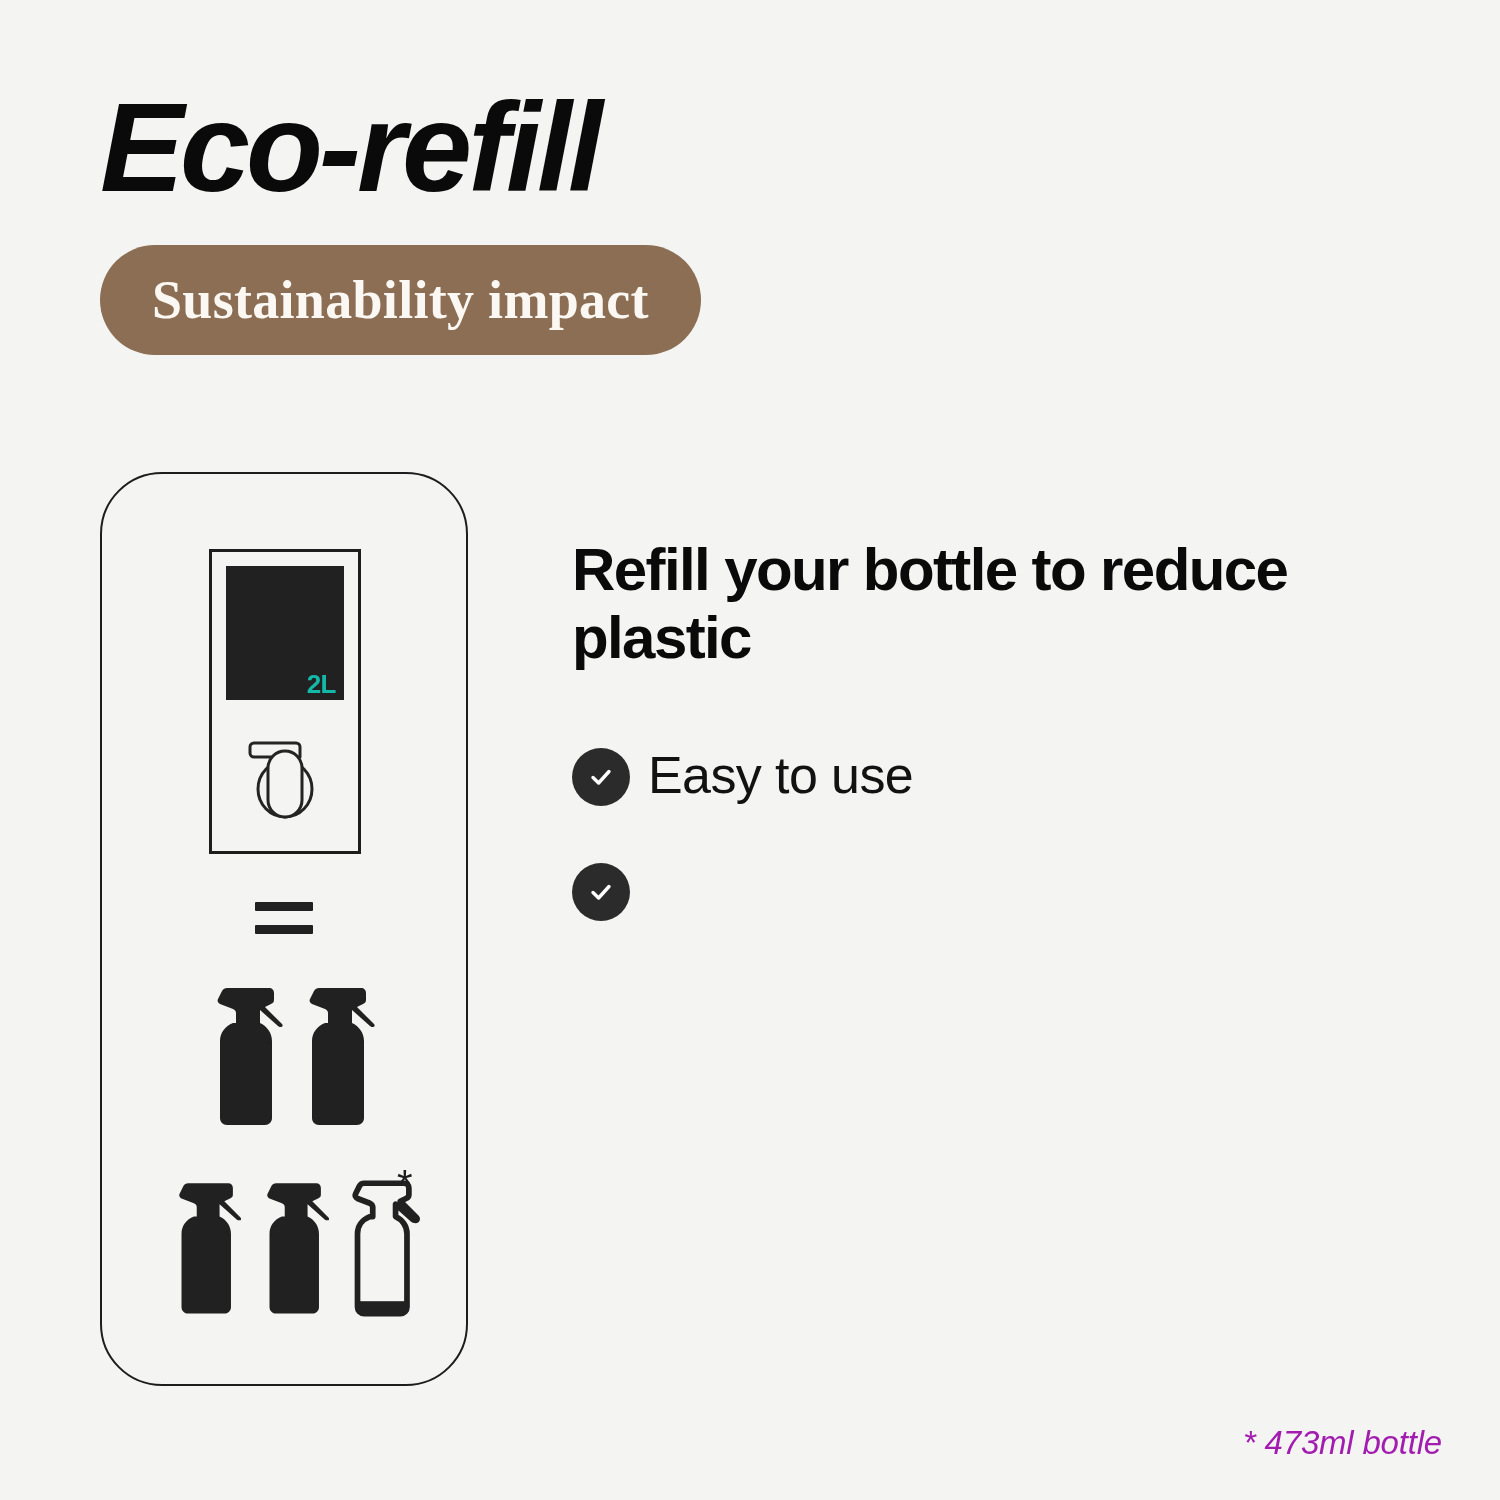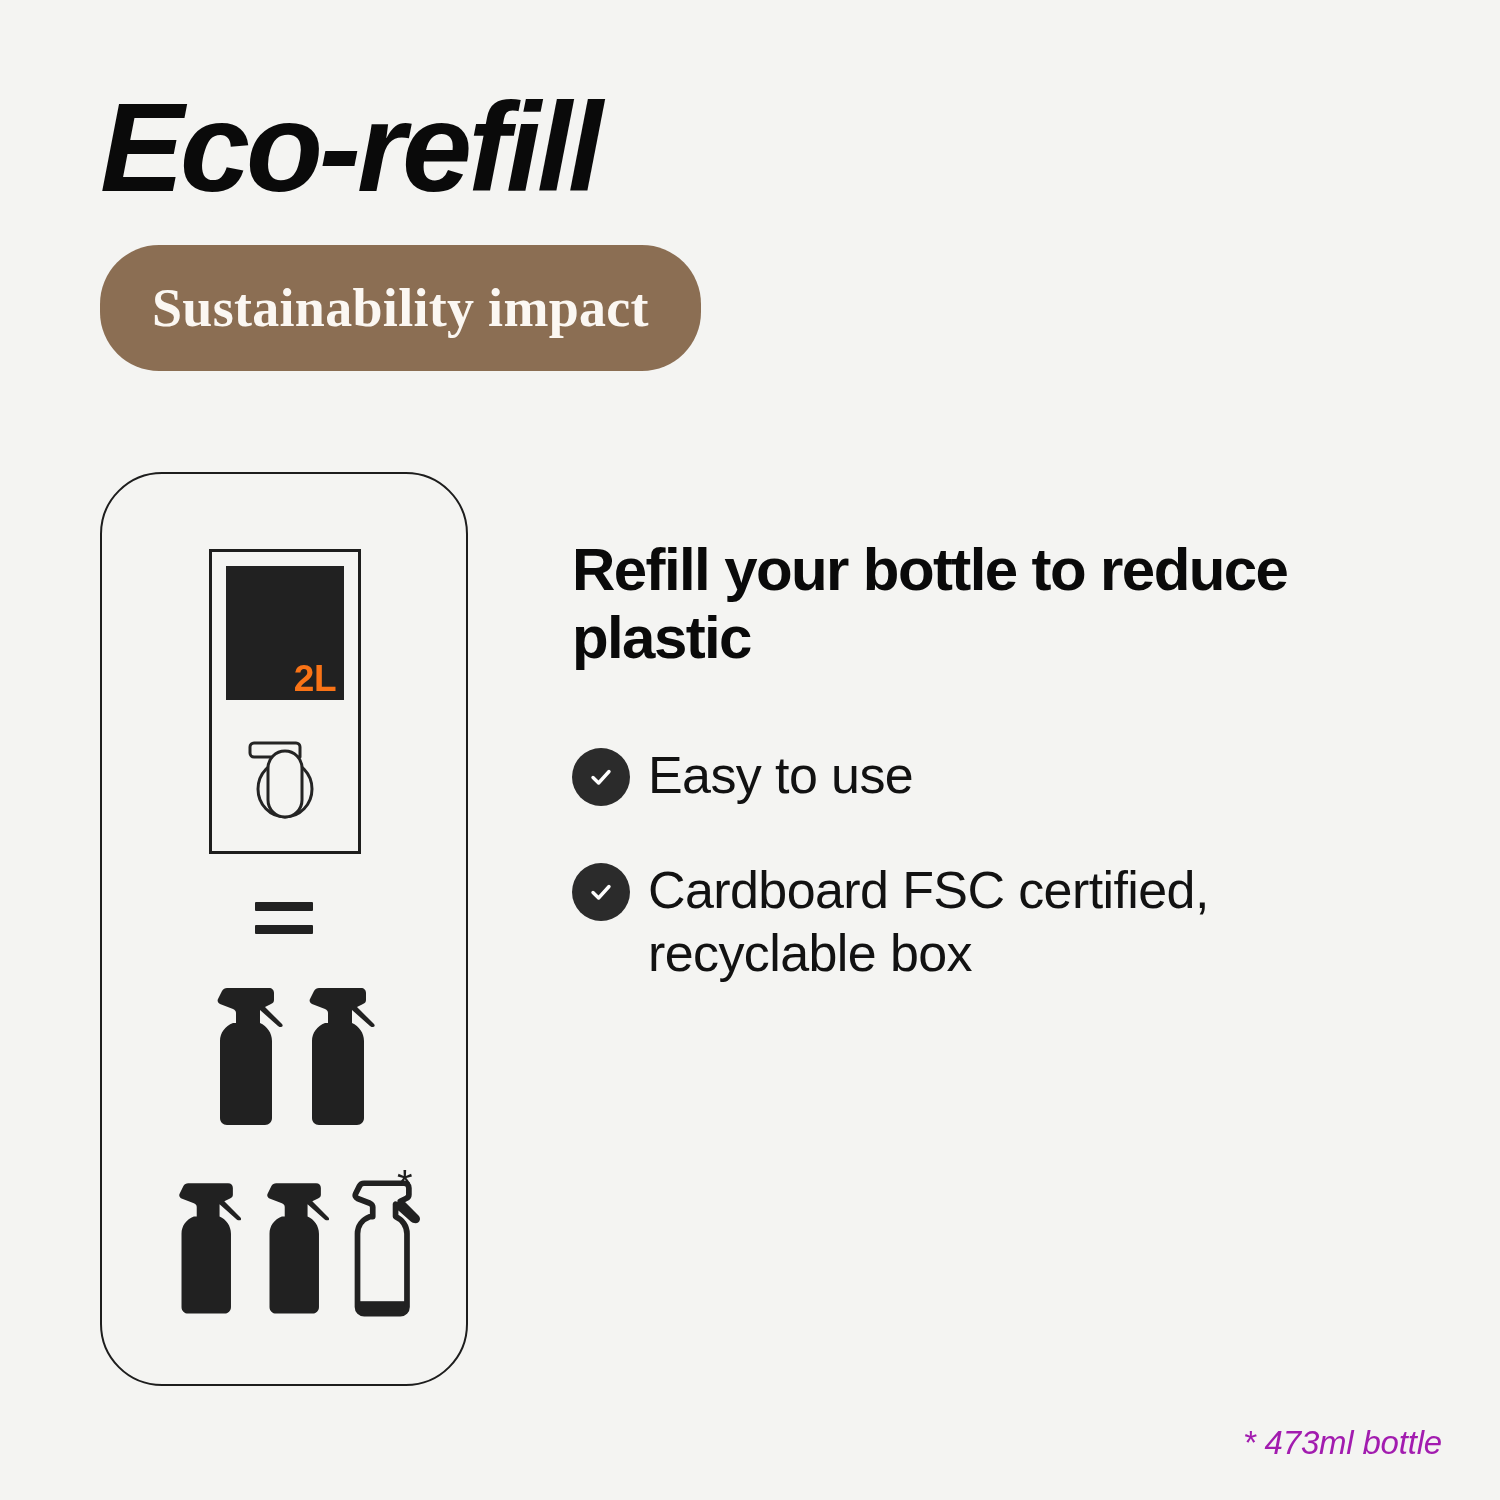--- a/index.html
+++ b/index.html
@@ -30,21 +30,21 @@
     line-height: 1.05;
     color: #0a0a0a;
     white-space: nowrap;
     font-style: italic;
   }
 
   .badge {
     position: absolute;
     left: 100px;
     top: 245px;
-    height: 126px;
+    height: 110px;
     min-width: 568px;
     border-radius: 59px;
     background: #8b6e53;
     display: flex;
     align-items: center;
     padding: 0 52px;
   }
   .badge-label {
     font-family: "Liberation Serif", serif;
     font-size: 54px;
@@ -86,23 +86,23 @@
     left: 14px;
     top: 14px;
     width: 118px;
     height: 134px;
     background: #212121;
   }
   .carton-volume {
     position: absolute;
     right: 8px;
     bottom: 3px;
-    font-size: 37px;
+    font-size: 26px;
     font-weight: 700;
-    color: #f97316;
+    color: #14b8a6;
     letter-spacing: -0.5px;
     line-height: 1;
   }
   .carton-tap {
     position: absolute;
     left: 50%;
     transform: translateX(-50%);
     top: 175px;
     width: 90px;
     height: 100px;
@@ -289,18 +289,17 @@
       <span class="feature-text">Easy to use</span>
     </li>
 
 
     <li class="feature">
       <span class="check-badge">
         <svg width="30" height="30" viewBox="0 0 30 30">
           <path d="M7 15.5 L12.6 21 L23 9.5" fill="none" stroke="#ffffff" stroke-width="3.4" stroke-linecap="round" stroke-linejoin="round"></path>
         </svg>
       </span>
-      <span class="feature-text">Cardboard FSC certified, recyclable box</span>
     </li>
   </ul>
 </div>
 
 <div class="footnote">* 473ml bottle</div>
 
 </body></html>

